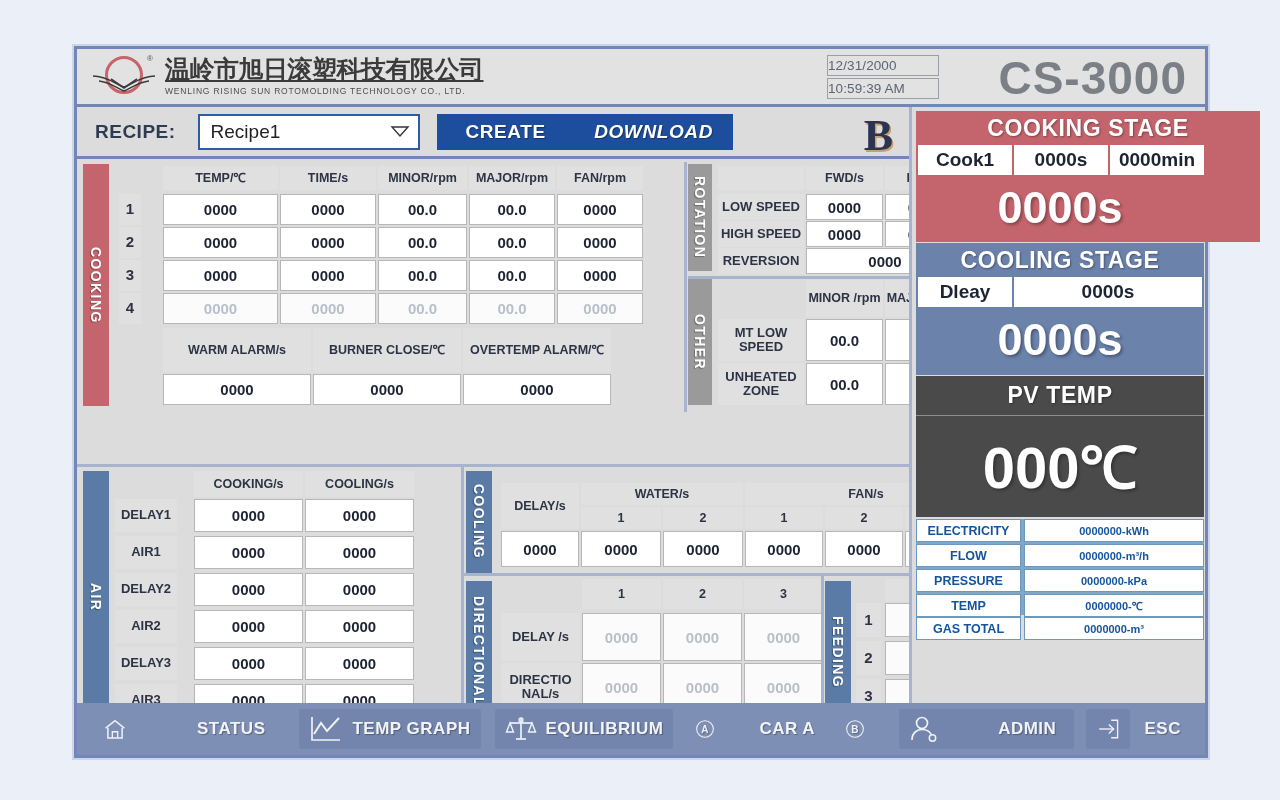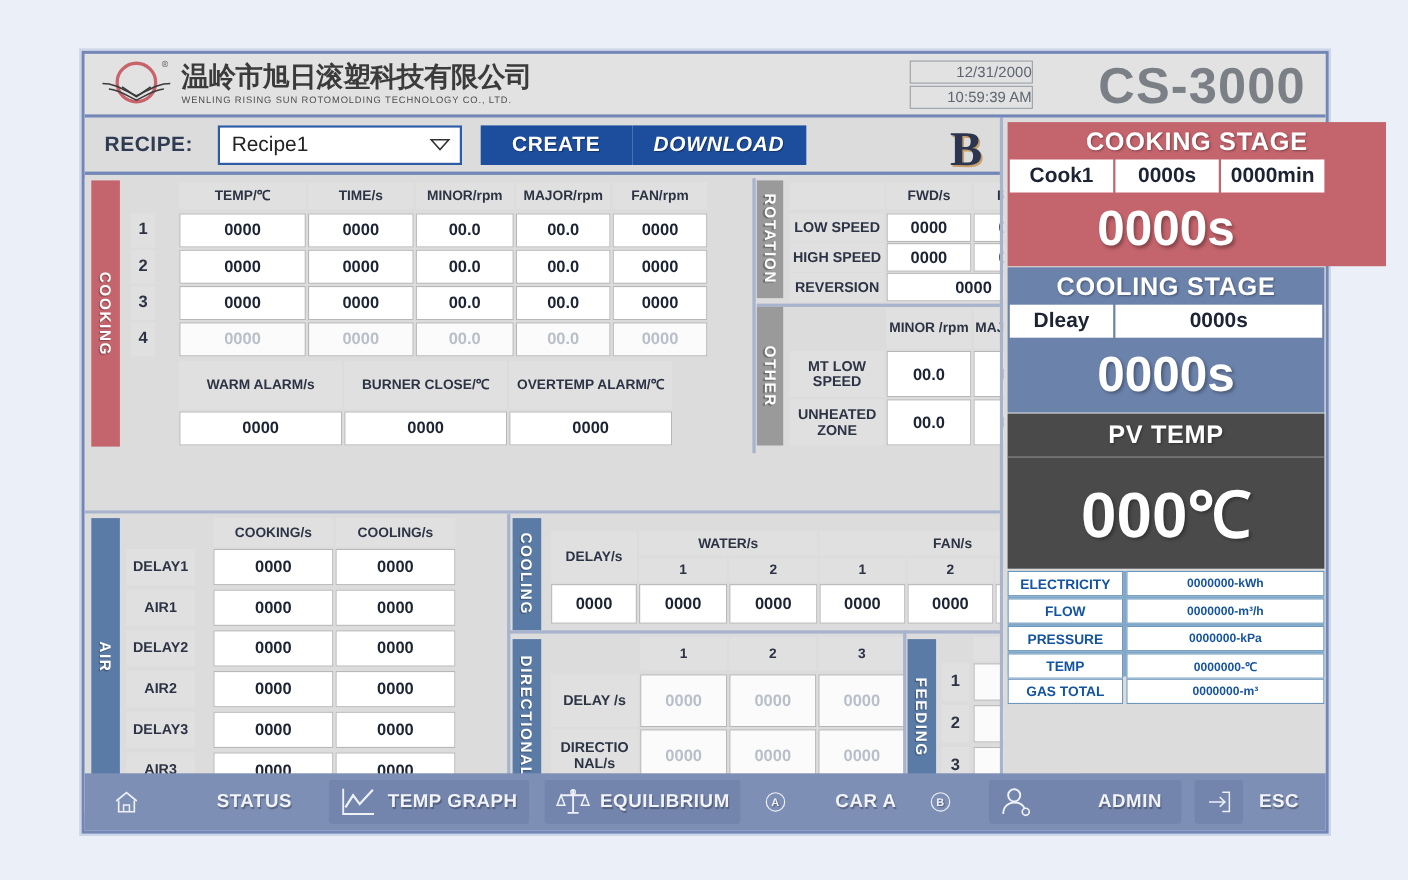--- a/index.html
+++ b/index.html
@@ -39,29 +39,30 @@
     position: absolute; left: 12px; top: 2px;
     width: 38px; height: 38px; border-radius: 50%;
     border: 3.5px solid #c9636b;
   }
   .logo-wing { position: absolute; left: 0; top: 20px; width: 62px; height: 22px; }
   .logo-reg { position:absolute; right:2px; top:0; font-size:8px; color:#555; }
   .cn-name {
     font-size: 25px; font-weight: 700; color: #3b3b3b;
     letter-spacing: -0.5px; line-height: 1.05;
     font-family: "DejaVu Sans", sans-serif;
+    text-decoration: underline;
   }
   .en-name {
     font-size: 8.5px; color: #4d4d4d; letter-spacing: .8px;
     margin-top: 2px; font-family: "Liberation Sans", sans-serif;
   }
   .dt-box { position: absolute; right: 266px; top: 6px; width: 112px; }
   .dt-line {
     background: #e2e2e2; border: 1px solid #9aa0a8;
-    font-size: 13.5px; color: #5d6570; text-align: right;
+    font-size: 13.5px; color: #5d6570; text-align: left;
     padding: 2px 0; letter-spacing: .1px;
   }
   .dt-line + .dt-line { margin-top: 2px; }
   .model {
     position: absolute; right: 18px; top: 2px;
     font-size: 46px; font-weight: 700; color: #7b8087;
     letter-spacing: 1px; font-family: "Liberation Sans", sans-serif;
   }
 
   

